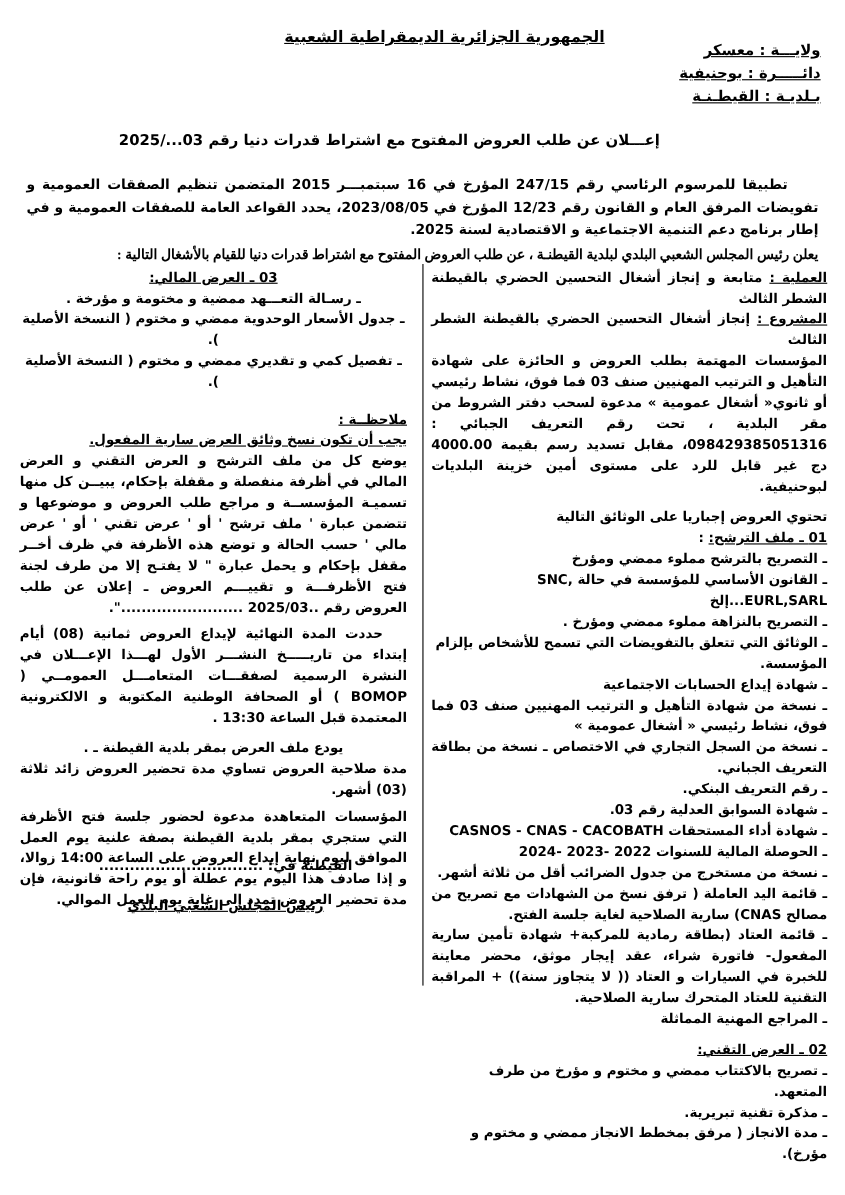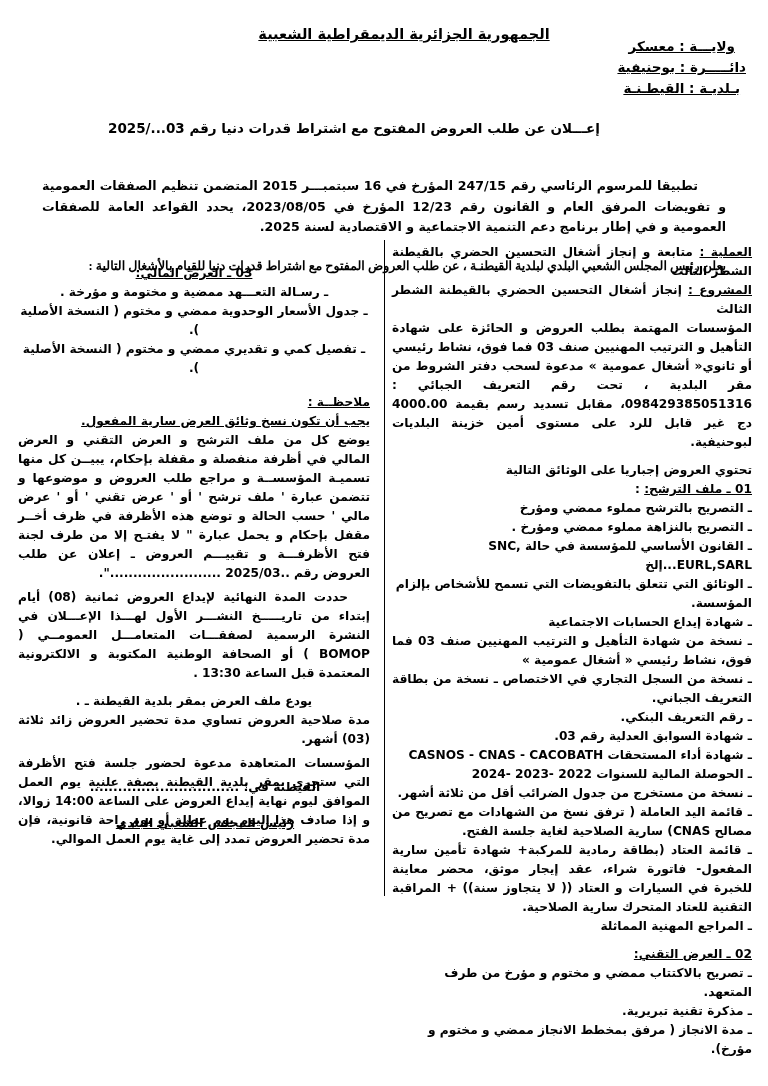--- a/index.html
+++ b/index.html
@@ -25,21 +25,21 @@
   }
   .republic{
     text-align:center;
     font-size:14.5px;font-weight:bold;
     text-decoration:underline;
     letter-spacing:0px;
     margin-right:-40px;
   }
   .admin-block{
     position:absolute;top:36px;right:22px;
-    text-align:center;
+    text-align:right;
     font-size:13.5px;font-weight:bold;
     line-height:21px;
   }
   .admin-block div{text-decoration:underline;white-space:nowrap;}
 
   
   .title{
     position:absolute;top:120px;left:0;width:768px;
     text-align:center;
     font-size:13.5px;font-weight:bold;
@@ -47,21 +47,21 @@
   }
 
   
   .preamble{
     position:absolute;top:158px;right:24px;width:720px;
     font-size:12.6px;font-weight:bold;
     line-height:20.5px;
     text-align:justify;
     text-justify:inter-word;
   }
-  .preamble p{margin:18px;}
+  .preamble p{margin:0;}
   .preamble .p1{text-indent:28px;}
   .preamble .p2{margin-top:1px;font-family:Liberation Serif, serif;}
 
   
   .divider{
     position:absolute;
     top:240px;right:383px;
     width:1px;height:656px;
     background:#000;
   }
@@ -69,21 +69,20 @@
   
   .col-right{
     position:absolute;top:243px;right:16px;width:360px;
     font-size:12.2px;line-height:19px;font-weight:bold;
     text-align:justify;
   }
   .col-left{
     position:absolute;top:243px;right:398px;width:352px;
     font-size:12.2px;line-height:19px;font-weight:bold;
     text-align:justify;
-    margin-top:21px;
   }
   .col-right p,.col-left p{margin:0;}
 
   .lbl{text-decoration:underline;}
   .sec-head{text-decoration:underline;font-weight:bold;}
   .ctr{text-align:center;}
   .rgt{text-align:right;}
   .just{text-align:justify;}
   .sp{height:9px;}
   .sp-sm{height:5px;}
@@ -146,22 +145,22 @@
     <p class="just">المؤسسات المهتمة بطلب العروض و الحائزة على شهادة التأهيل و الترتيب المهنيين صنف 03 فما فوق، نشاط رئيسي أو ثانوي« أشغال عمومية » مدعوة لسحب دفتر الشروط  من مقر البلدية ، تحت رقم التعريف الجبائي : 098429385051316، مقابل تسديد رسم بقيمة 4000.00 دج غير قابل للرد على مستوى أمين خزينة البلديات لبوحنيفية.</p>
 
     <div class="sp"></div>
 
     <p class="rgt">تحتوي العروض إجباريا على الوثائق التالية</p>
     <p class="rgt">
       <span class="sec-head">01 ـ ملف الترشح:</span> :
     </p>
 
     <p class="rgt">ـ التصريح بالترشح مملوء ممضي ومؤرخ</p>
+    <p class="rgt">ـ القانون الأساسي للمؤسسة في حالة SNC, EURL,SARL...إلخ</p>
     <p class="rgt">ـ التصريح  بالنزاهة مملوء ممضي ومؤرخ .</p>
-    <p class="rgt">ـ القانون الأساسي للمؤسسة في حالة SNC, EURL,SARL...إلخ</p>
     <p class="rgt">ـ الوثائق التي تتعلق بالتفويضات التي تسمح للأشخاص بإلزام المؤسسة.</p>
     <p class="rgt">ـ شهادة إيداع الحسابات الاجتماعية</p>
     <p class="just">ـ نسخة من شهادة التأهيل و الترتيب المهنيين صنف 03 فما فوق، نشاط رئيسي « أشغال عمومية »</p>
     <p class="just">ـ نسخة من السجل التجاري في الاختصاص ـ نسخة من بطاقة التعريف الجباني.</p>
     <p class="rgt">ـ رقم التعريف البنكي.</p>
     <p class="rgt">ـ شهادة السوابق العدلية رقم 03.</p>
     <p class="rgt">ـ شهادة أداء المستحقات  CASNOS - CNAS - CACOBATH</p>
     <p class="rgt">ـ الحوصلة المالية للسنوات 2022 -2023 -2024</p>
     <p class="rgt">ـ نسخة من مستخرج من جدول الضرائب أقل من ثلاثة أشهر.</p>
     <p class="just">ـ قائمة اليد العاملة ( ترفق نسخ من الشهادات مع تصريح من مصالح CNAS) سارية الصلاحية لغاية جلسة الفتح.</p>

